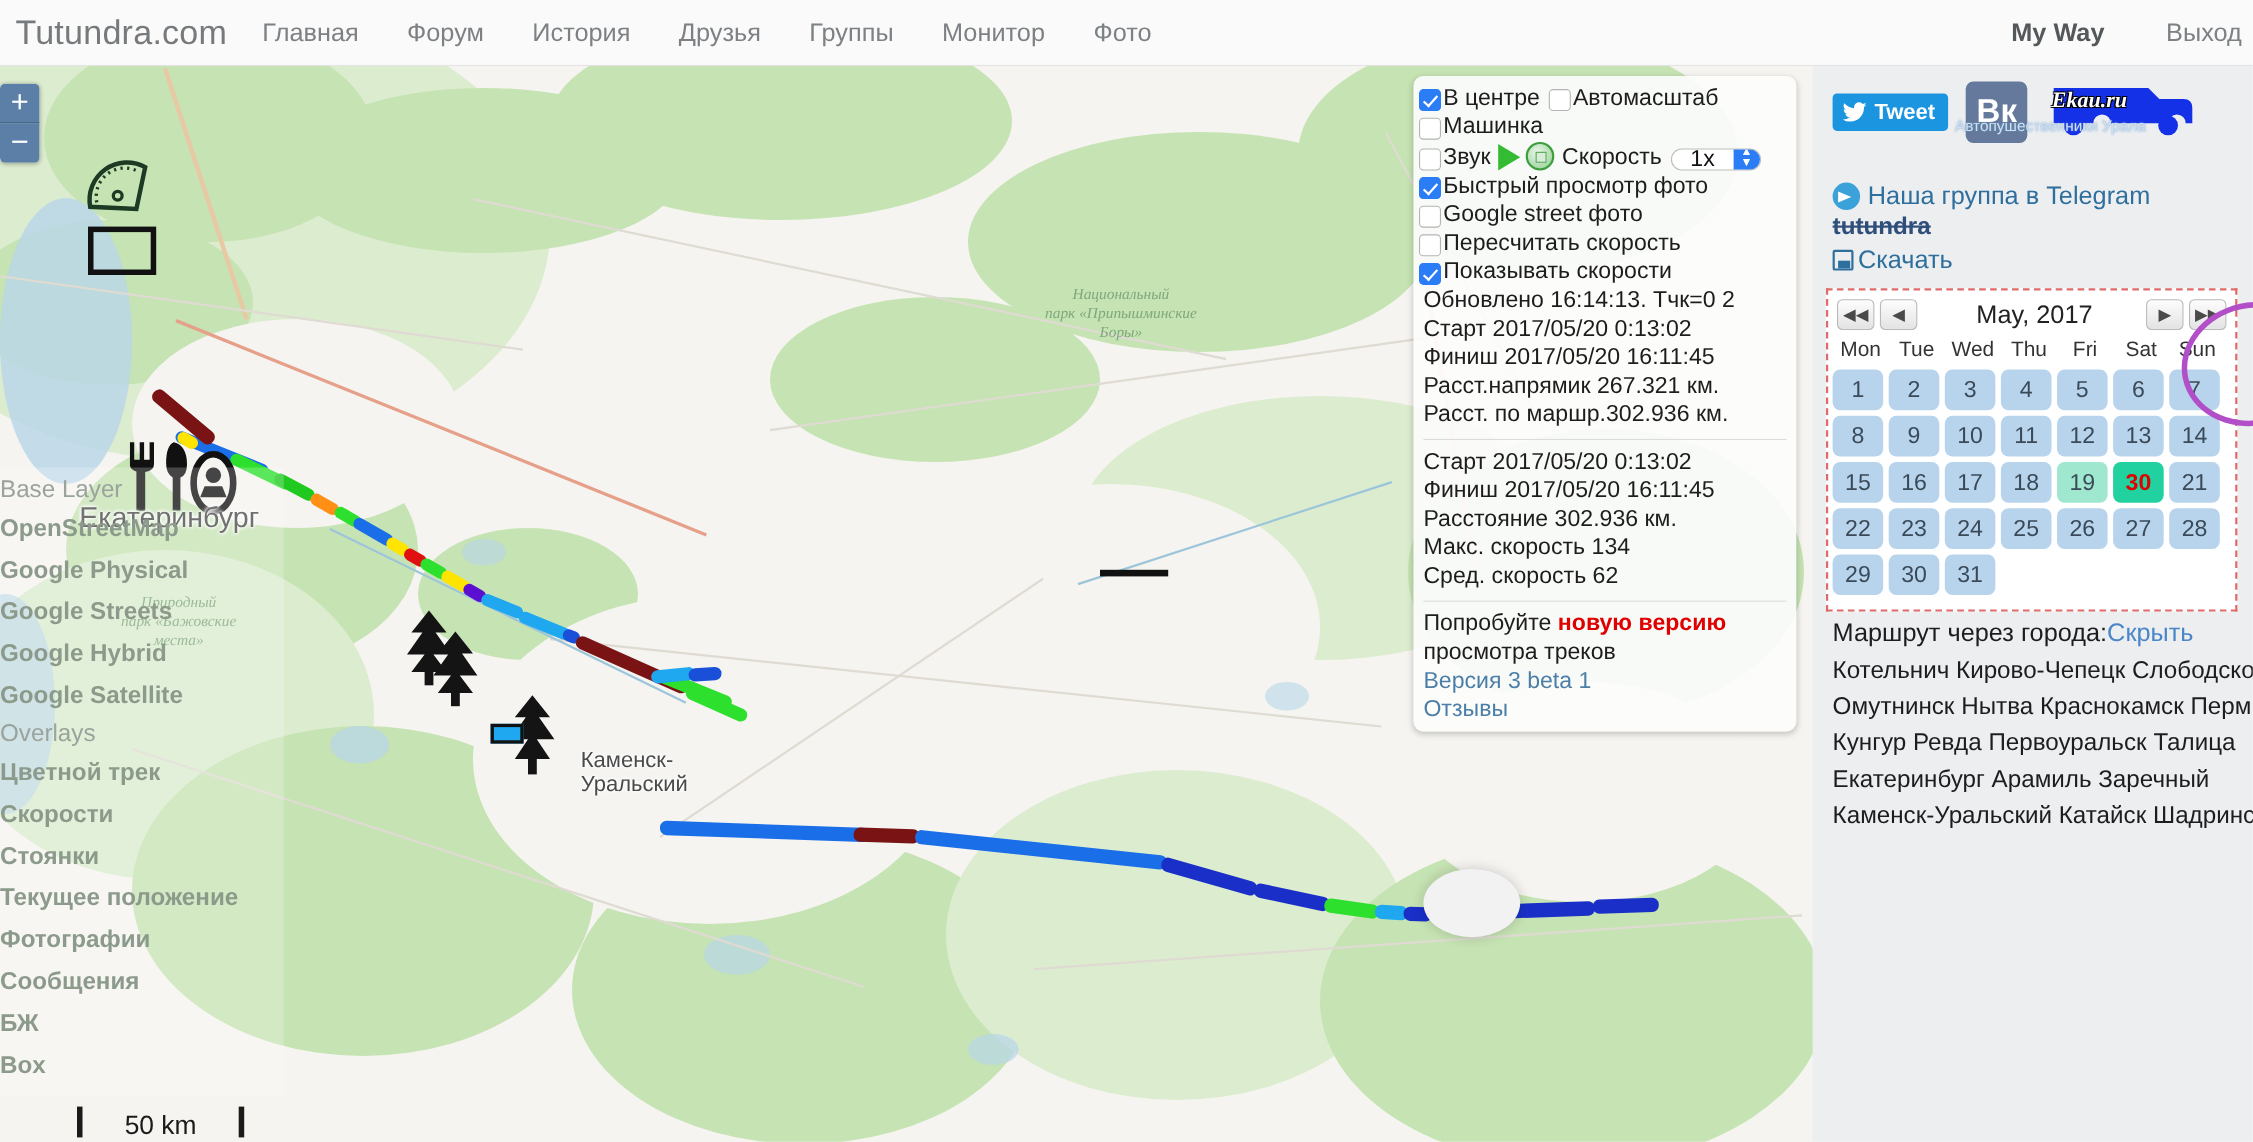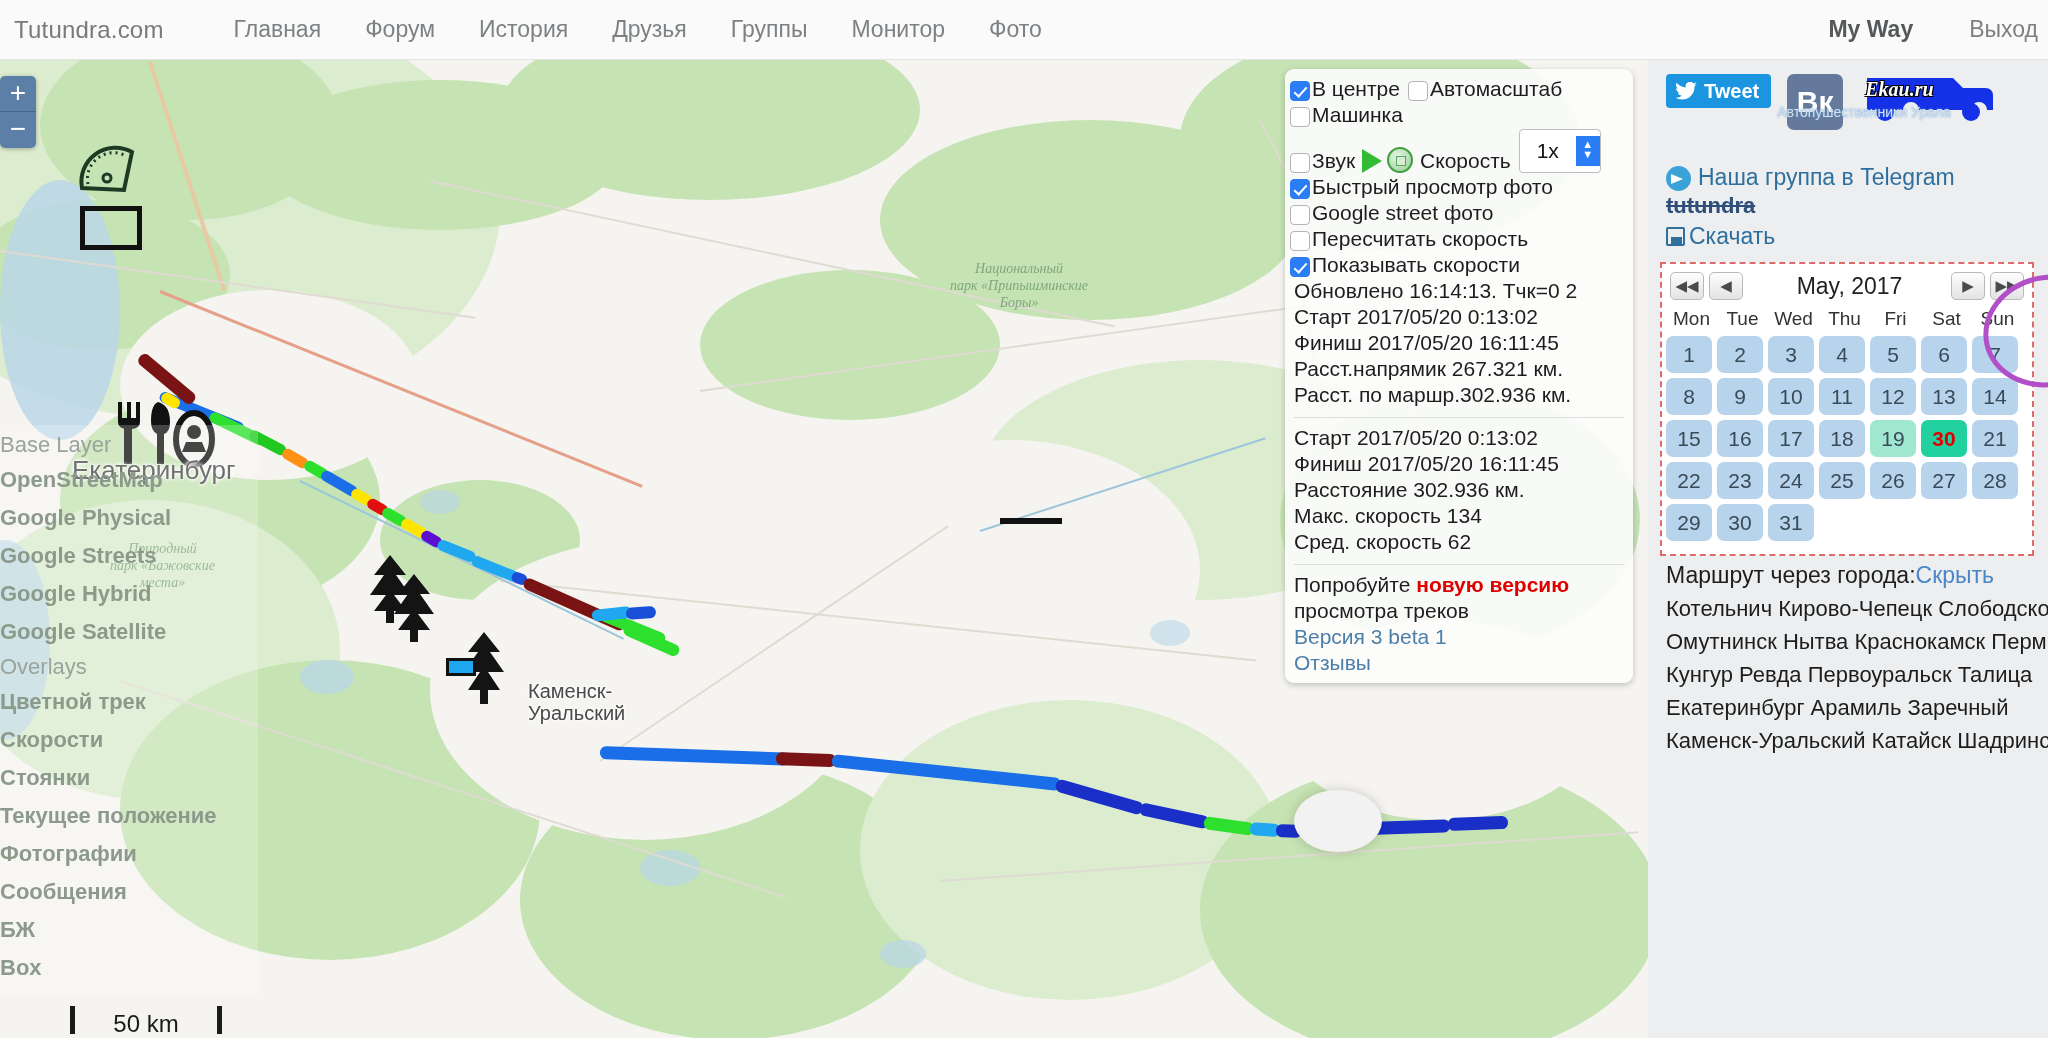--- a/index.html
+++ b/index.html
@@ -12,22 +12,22 @@
 
   
   #navbar {
     position: absolute; top: 0; left: 0;
     width: 2048px; height: 60px;
     background: #fafafa;
     border-bottom: 1px solid #e4e4e4;
     display: flex; align-items: center;
   }
   #brand {
-    font-size: 24px; color: #777a7c; font-weight: 400;
-    margin-left: 14px; margin-right: 70px; letter-spacing: .2px; text-align: center;
+    font-size: 31px; color: #777a7c; font-weight: 400;
+    margin-left: 14px; margin-right: 32px; letter-spacing: .2px; text-align: center;
   }
   .nav-link {
     font-size: 23px; color: #7d8184; font-weight: 400;
     margin-right: 44px; white-space: nowrap; cursor: pointer;
   }
   #nav-right { margin-left: auto; display: flex; align-items: center; }
   #nav-right .nav-link { margin-right: 0; }
   .nav-strong { font-weight: bold; color: #55585a; margin-right: 56px !important; }
   #nav-exit { margin-right: 10px !important; }
 
@@ -156,36 +156,36 @@
     background: radial-gradient(circle at 40% 35%, #e9f5e9, #8fcf8f);
     border: 2px solid #3d9e3d; margin-right: 7px; cursor: pointer;
     flex: 0 0 auto; position: relative;
   }
   #stop-btn:after {
     content: ""; position: absolute; left: 7px; top: 7px;
     width: 8px; height: 8px; background: #d8ecd8; border: 1px solid #5aa75a;
   }
   #speed-select {
     margin-left: 8px; display: flex; align-items: center;
-    border: 1px solid #bdbdbd; border-radius: 4px; overflow: hidden;
-    background: #fff; height: 44px; cursor: pointer;
+    border: 1px solid #bdbdbd; border-radius: 14px; overflow: hidden;
+    background: #fff; height: 20px; cursor: pointer;
   }
   #speed-val { width: 56px; text-align: center; font-size: 21px; color: #111; }
   #speed-arrows {
     width: 24px; height: 30px; background: #2b7df6; color: #fff;
     font-size: 13px; line-height: 12px; text-align: center; padding-top: 3px;
   }
 
   
   #sidebar {
     position: absolute; left: 1648px; top: 60px;
     width: 400px; height: 978px;
     background: #eceef0; overflow: hidden;
   }
-  #social { display: flex; align-items: flex-start; padding: 14px 0 0 18px; }
+  #social { display: flex; align-items: center; padding: 14px 0 0 18px; }
   #tweet-btn {
     display: flex; align-items: center; gap: 7px;
     background: #1b95e0; color: #fff; border-radius: 4px;
     padding: 6px 12px 6px 9px; font-size: 20px; font-weight: bold;
     cursor: pointer; height: 34px;
   }
   #vk-btn {
     width: 56px; height: 56px; background: #64799b; border-radius: 7px;
     margin-left: 16px; color: #fff; font-weight: bold; font-size: 30px;
     display: flex; align-items: center; justify-content: center; cursor: pointer;

